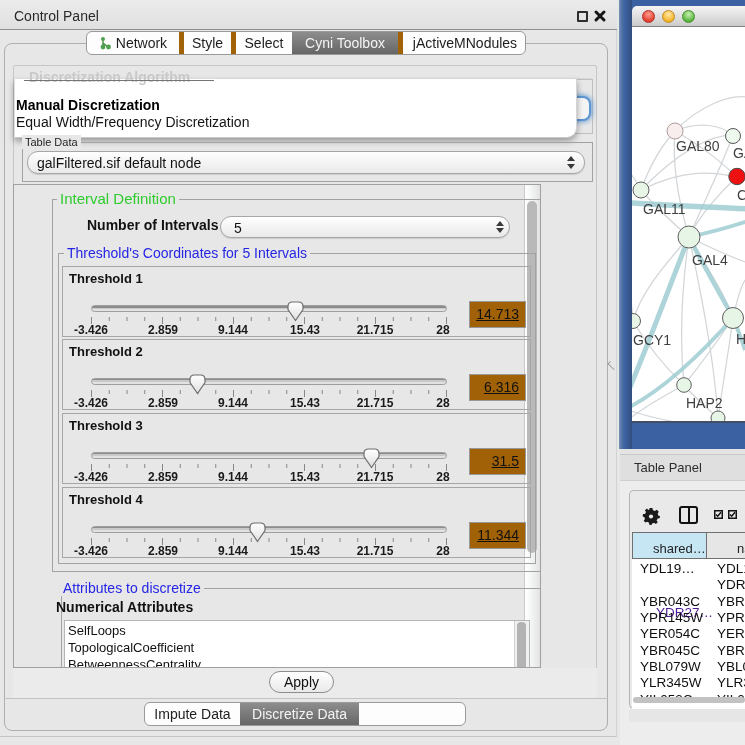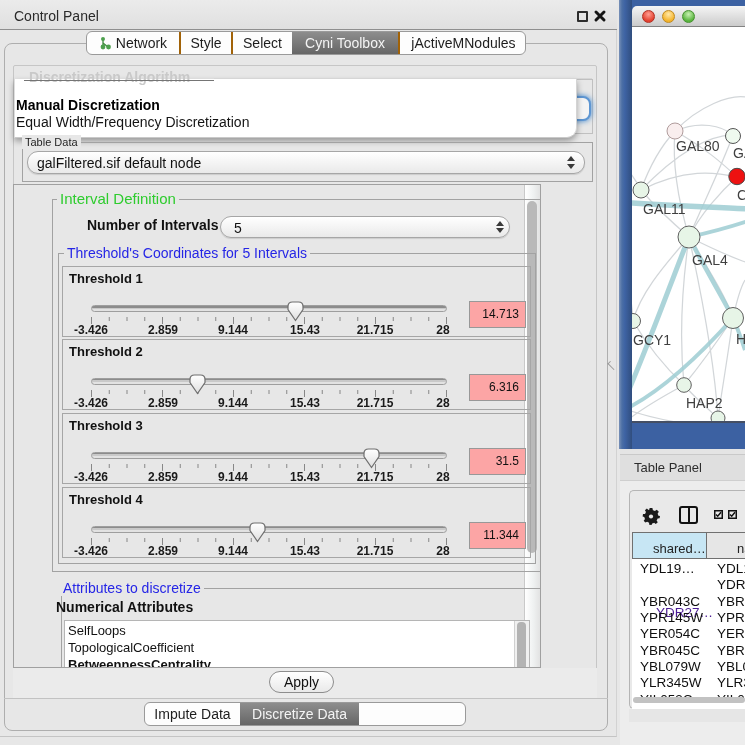--- a/index.html
+++ b/index.html
@@ -10,26 +10,26 @@
 .gbl { font-size:11px; background:#e7e7e7; padding:0 3px; line-height:14px; }
 .combo { background:linear-gradient(#ffffff,#f2f2f2 60%,#e9e9e9); border:1px solid #a6a6a6;
   border-radius:11px; box-shadow:0 1px 1px rgba(0,0,0,0.12); }
 .ctext { font-size:14px; color:#111; line-height:22px; padding-left:9px; }
 .stup { position:absolute; width:0; height:0; border-left:4px solid transparent;
   border-right:4px solid transparent; border-bottom:5px solid #3a3a3a; }
 .stdn { position:absolute; width:0; height:0; border-left:4px solid transparent;
   border-right:4px solid transparent; border-top:5px solid #3a3a3a; }
 .track { background:linear-gradient(#8c8c8c 0 1.5px,#c9c9c9 1.5px 3px,#e2e2e2 3px 5px,#f4f4f4); border:1px solid #9e9e9e;
   border-radius:3.5px; height:7px; }
-.vbox { background:#fca5a5; border:1px solid #989898; font-size:12px; color:#111;
-  text-align:right; padding-right:6px; }
+.vbox { background:#a16207; border:1px solid #989898; font-size:14px; color:#111;
+  text-align:right; padding-right:6px;text-decoration:underline; }
 .bold { font-weight:bold; }
 .seg { position:absolute; top:0; height:100%; font-size:14px; color:#1d1d1d;
   text-align:center; }
-.segd { border-left:2px solid #a16207; }
+.segd { border-left:5px solid #a16207; }
 .sel { background:linear-gradient(#8d8d8d,#666666); color:#f4f4f4; }
 </style></head>
 <body>
 <div id="root">
 
 <div class="ab" style="left:0;top:0;width:617px;height:737px;background:#e7e7e7;border-right:1px solid #d2d2d2;border-bottom:1px solid #c4c4c4;"></div>
 <div class="ab" style="left:0;top:0;width:617px;height:30px;background:linear-gradient(#ebebeb,#e0e0e0);border-bottom:1px solid #8f8f8f;"></div>
 <div class="ab" style="left:14px;top:8px;font-size:14px;color:#2a2a2a;">Control Panel</div>
 <div class="ab" style="left:577px;top:11px;width:11px;height:11px;border:2px solid #2d2d2d;border-radius:1px;"></div>
 <svg class="ab" style="left:593px;top:9px" width="14" height="14">
@@ -260,21 +260,21 @@
           <path d="M1,5.5 Q1,1 5.5,1 L11.5,1 Q16,1 16,5.5 L16,8.5 L8.5,19.5 L1,8.5 Z" fill="url(#tg302)" stroke="#6e6e6e" stroke-width="1.2"></path>
         </svg>
 <div class="ab vbox" style="left:406px;top:34px;width:57px;height:27px;line-height:25px;">11.344</div>
 </div>
 <div class="ab gb" style="left:47px;top:403px;width:481px;height:120px;"></div>
 <div class="ab gbl" style="left:46px;top:396px;color:#2525e6;font-size:14px;line-height:15px;">Attributes to discretize</div>
 <div class="ab bold" style="left:42px;top:414px;font-size:14px;color:#111;">Numerical Attributes</div>
 <div class="ab" style="left:50px;top:435px;width:466px;height:60px;background:#ffffff;border:1px solid #b5b5b5;"></div>
 <div class="ab" style="left:54px;top:438px;font-size:13px;color:#111;">SelfLoops</div>
 <div class="ab" style="left:54px;top:455px;font-size:13px;color:#111;">TopologicalCoefficient</div>
-<div class="ab" style="left:54px;top:472px;font-size:13px;color:#111;font-weight:bold;">BetweennessCentrality</div>
+<div class="ab" style="left:54px;top:472px;font-size:13px;color:#111;">BetweennessCentrality</div>
 <div class="ab" style="left:500px;top:436px;width:15px;height:58px;background:#f0f0f0;border-left:1px solid #d0d0d0;"></div>
 <div class="ab" style="left:503px;top:437px;width:9px;height:57px;background:#b3b3b3;border-radius:4px;"></div>
 </div>
 <div class="ab" style="left:13px;top:668px;width:584px;height:30px;background:#ebebeb;"></div>
 <div class="ab" style="left:269px;top:671px;width:65px;height:22px;background:linear-gradient(#ffffff,#e9e9e9);border:1px solid #8d8d8d;border-radius:11px;font-size:14px;text-align:center;line-height:20px;color:#111;">Apply</div>
 <div class="ab" style="left:4px;top:698px;width:604px;height:1px;background:#c2c2c2;"></div>
 <div class="ab" style="left:144px;top:702px;width:322px;height:24px;background:#fdfdfd;border:1px solid #9a9a9a;border-radius:6px;overflow:hidden;">
 <div class="seg" style="left:0;width:95px;line-height:22px;">Impute Data</div>
 <div class="seg sel" style="left:95px;width:119px;line-height:22px;">Discretize Data</div>
 </div>

